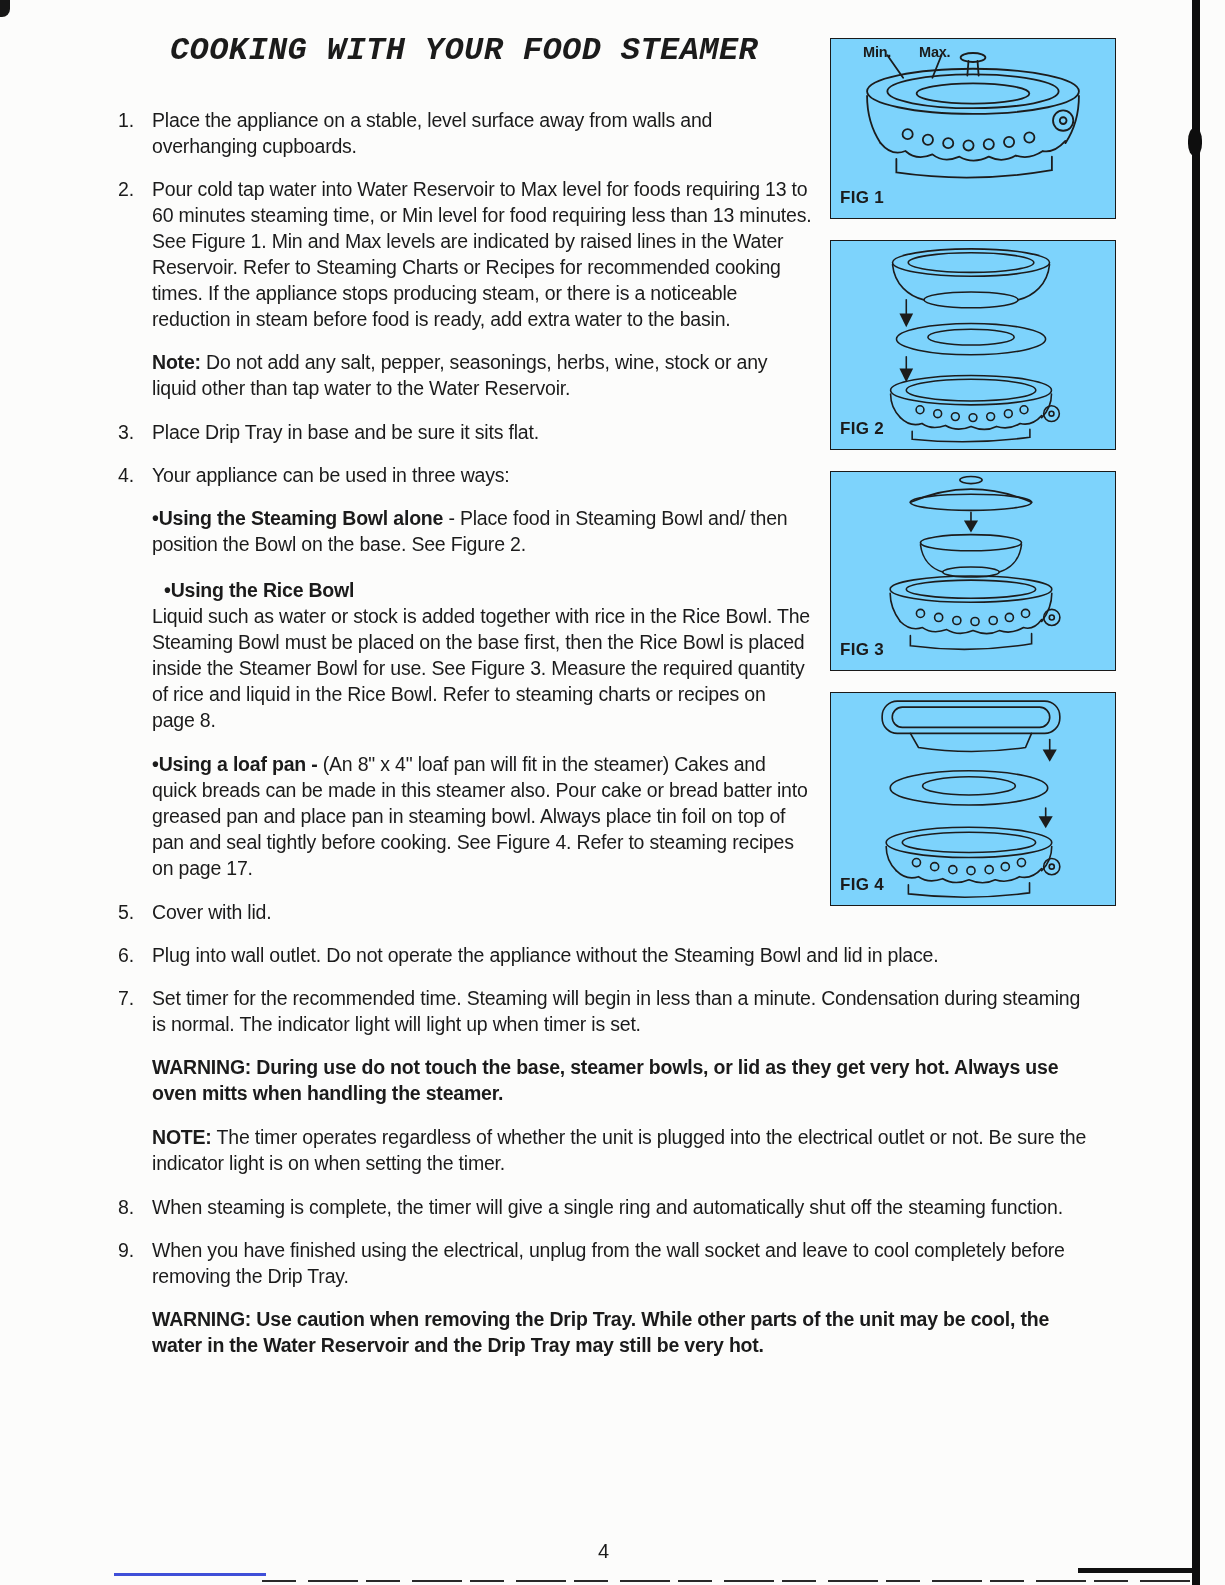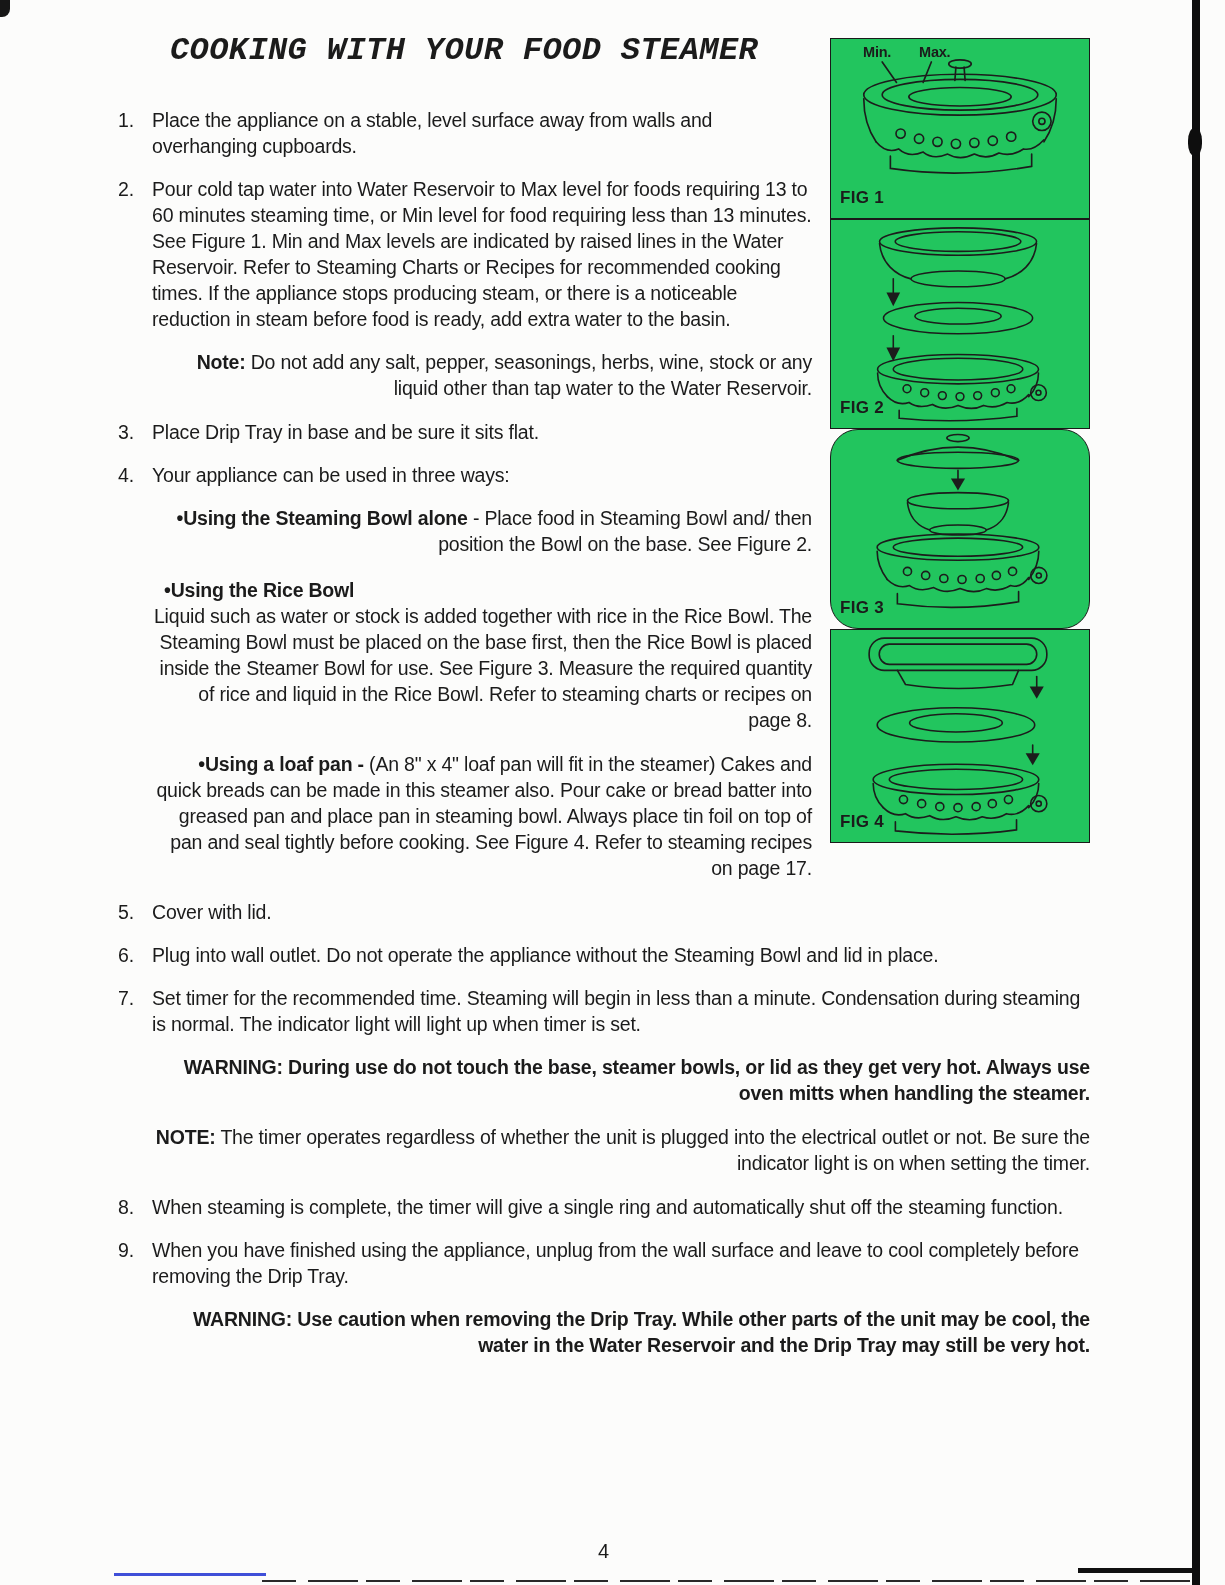--- a/index.html
+++ b/index.html
@@ -10,47 +10,47 @@
     background:#fcfcfb;
     color:#1b1b1b;
     font-family:"Liberation Sans", sans-serif;
     overflow:hidden;
     padding:30px 135px 0 118px;
     letter-spacing:-0.2px;
   }
   
   .figs { float:right; width:260px; margin:8px 0 14px 18px; }
   .figbox {
-    position:relative; width:260px; margin-bottom:0;
-    border:1.6px solid #1a1a1a; background:#22c55e;
+    position:relative; width:286px; margin-bottom:21px;
+    border:1.6px solid #1a1a1a; background:#7dd3fc;
   }
   .figbox.f1 { height:181px; }
   .figbox.f2 { height:210px;padding-left:36px; }
-  .figbox.f3 { height:200px;border-radius:28px; }
+  .figbox.f3 { height:200px; }
   .figbox.f4 { height:214px; }
   .figbox svg { position:absolute; inset:0; width:100%; height:100%; }
   .figbox svg * { stroke:#1c1c1c; fill:none; stroke-width:1.6; stroke-linecap:round; }
   .figbox svg .solid { fill:#1c1c1c; stroke:none; }
   .figlab {
     position:absolute; left:9px; bottom:10px;
     font-size:17px; font-weight:600; letter-spacing:.3px;
   }
   .minlab, .maxlab { position:absolute; top:5px; font-size:14.5px; font-weight:700; }
   .minlab { left:32px; } .maxlab { left:88px; }
   
   .title {
     font-family:Liberation Mono, monospace;
     font-style:italic; font-weight:700;
     font-size:32px; letter-spacing:.4px;
     margin:2px 0 38px 52px;
   }
   p { font-size:19.5px; line-height:26px; }
   .step { padding-left:34px; text-indent:-34px; margin-bottom:17px; }
   .step .num { display:inline-block; width:34px; text-indent:0; }
-  .sub { margin:0 0 18px 34px;text-align:right; }
+  .sub { margin:0 0 18px 34px; }
   .mt { margin-top:4px; }
   .bhead { margin:20px 0 0 46px; font-weight:700; }
   .b { font-weight:700; }
   .pageno { position:absolute; left:598px; bottom:22px; font-size:20px; }
   
   .edge-band { position:absolute; left:1192px; top:0; height:100%; width:8px; background:#0e0e0e; }
   .edge-blob { position:absolute; left:1188px; top:128px; width:14px; height:28px; background:#0e0e0e; border-radius:45%; }
   .corner-mark { position:absolute; top:0; left:0; width:10px; height:17px; background:#161616; border-bottom-right-radius:8px; }
   .bottom-dashes {
     position:absolute; left:262px; right:35px; bottom:3px; height:2.5px;
@@ -212,21 +212,21 @@
   <p class="step"><span class="num">6.</span><span>Plug into wall outlet.  Do not operate the appliance without the Steaming Bowl and lid in place.</span></p>
 
   <p class="step"><span class="num">7.</span><span>Set timer for the recommended time.  Steaming will begin in less than a minute. Condensation during steaming is normal.  The indicator light will light up when timer is set.</span></p>
 
   <p class="sub b mt">WARNING: During use do not touch the base, steamer bowls, or lid as they get very hot.  Always use oven mitts when handling the steamer.</p>
 
   <p class="sub mt"><span class="b">NOTE:</span><span> The timer operates regardless of whether the unit is plugged into the electrical outlet or not.  Be sure the indicator light is on when setting the timer.</span></p>
 
   <p class="step"><span class="num">8.</span><span>When steaming is complete, the timer will give a single ring and automatically shut off the steaming  function.</span></p>
 
-  <p class="step"><span class="num">9.</span><span>When you have finished using the appliance, unplug from the wall surface and leave to cool completely before removing the Drip Tray.</span></p>
+  <p class="step"><span class="num">9.</span><span>When you have finished using the electrical, unplug from the wall socket and leave to cool completely before removing the Drip Tray.</span></p>
 
   <p class="sub b mt">WARNING: Use caution when removing the Drip Tray.  While other parts of the unit may be cool, the water in the Water Reservoir and the Drip Tray may still be very hot.</p>
 
   <div class="pageno">4</div>
 
   <div class="corner-mark"></div>
   <div class="edge-band"></div>
   <div class="edge-blob"></div>
   <div class="bottom-dashes"></div>
   <div class="bottom-right-dash"></div>

